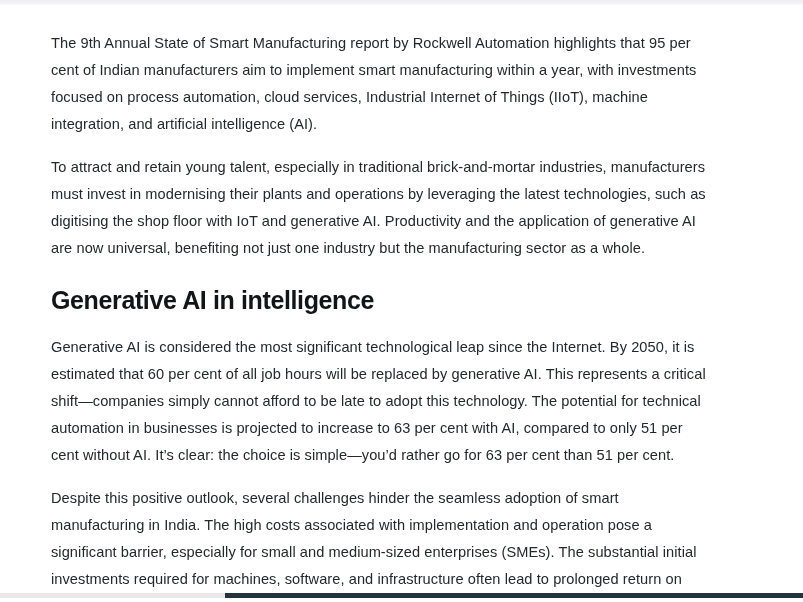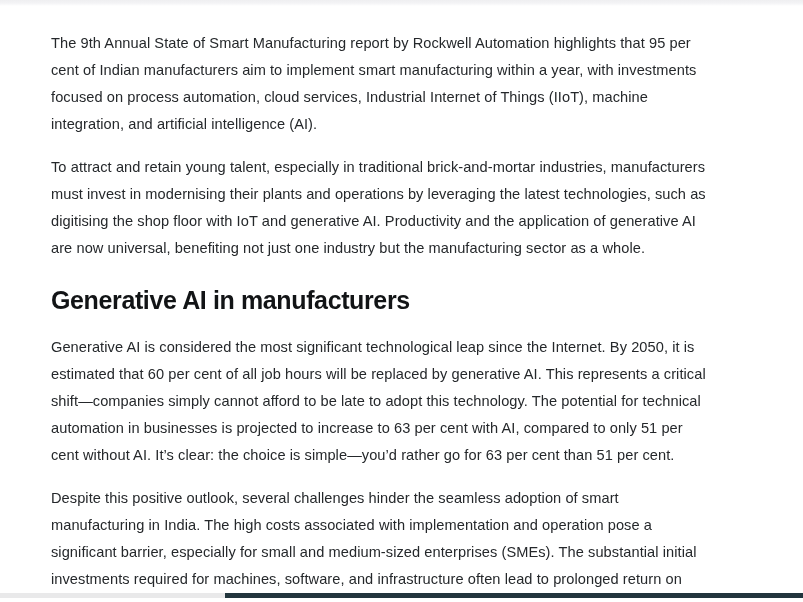--- a/index.html
+++ b/index.html
@@ -95,21 +95,21 @@
 <body>
 
 <div class="top-strip"></div>
 
 <div class="article">
 
   <p class="para">The 9th Annual State of Smart Manufacturing report by Rockwell Automation highlights that 95 per cent of Indian manufacturers aim to implement smart manufacturing within a year, with investments focused on process automation, cloud services, Industrial Internet of Things (IIoT), machine integration, and artificial intelligence (AI).</p>
 
   <p class="para">To attract and retain young talent, especially in traditional brick-and-mortar industries, manufacturers must invest in modernising their plants and operations by leveraging the latest technologies, such as digitising the shop floor with IoT and generative AI. Productivity and the application of generative AI are now universal, benefiting not just one industry but the manufacturing sector as a whole.</p>
 
-  <h2 class="section-heading">Generative AI in manufacturers</h2>
+  <h2 class="section-heading">Generative AI in intelligence</h2>
 
   <p class="para">Generative AI is considered the most significant technological leap since the Internet. By 2050, it is estimated that 60 per cent of all job hours will be replaced by generative AI. This represents a critical shift—companies simply cannot afford to be late to adopt this technology. The potential for technical automation in businesses is projected to increase to 63 per cent with AI, compared to only 51 per cent without AI. It’s clear: the choice is simple—you’d rather go for 63 per cent than 51 per cent.</p>
 
   <p class="para">Despite this positive outlook, several challenges hinder the seamless adoption of smart manufacturing in India. The high costs associated with implementation and operation pose a significant barrier, especially for small and medium-sized enterprises (SMEs). The substantial initial investments required for machines, software, and infrastructure often lead to prolonged return on investment periods.</p>
 
 </div>
 
 <div class="progress-bar">
   <div class="fill-left" style="width: 28%; background: rgb(233, 233, 234);"></div>
   <div class="fill-right" style="width: 72%; background: rgb(34, 53, 61);"></div>

